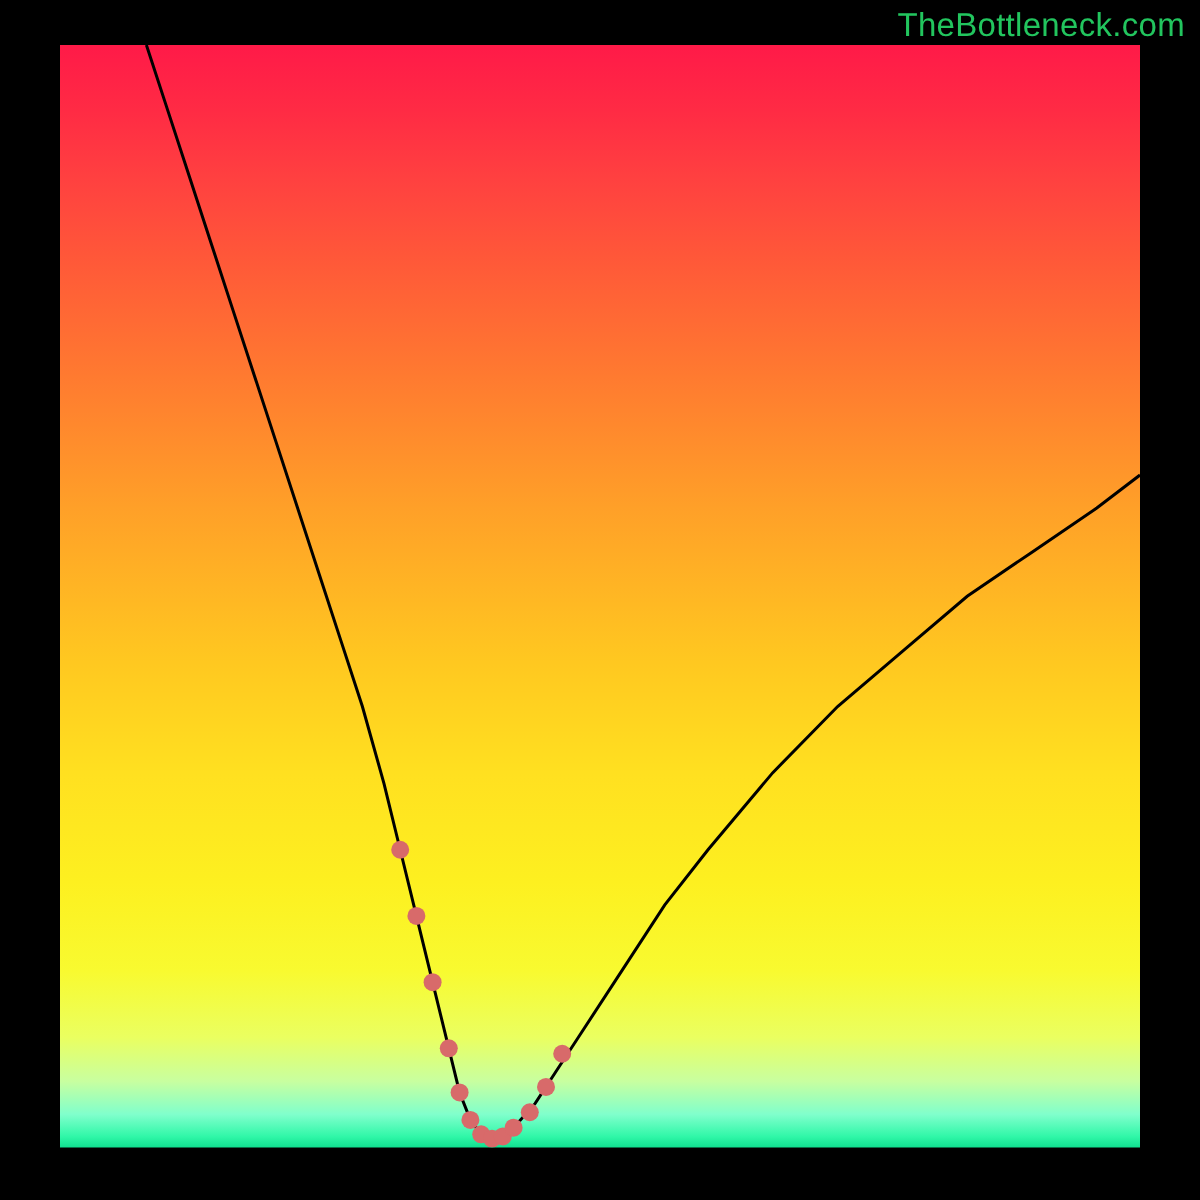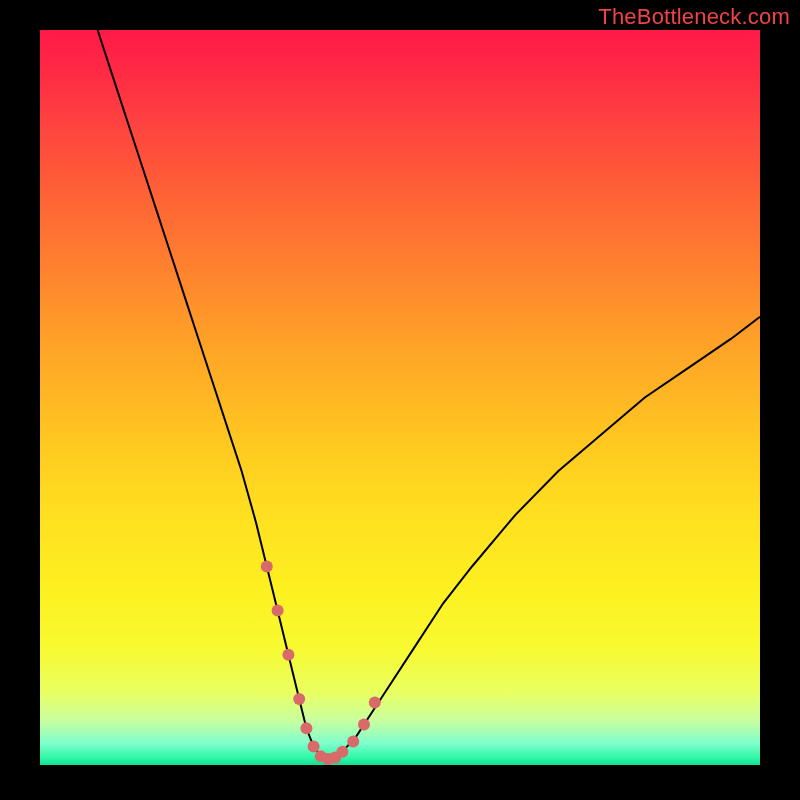--- a/index.html
+++ b/index.html
@@ -38,21 +38,21 @@
       #eaff60 90%,
       #c8ffa0 94%,
       #80ffcc 97%,
       #30f7a8 99%,
       #10e090 100%);
   }
   .watermark {
     position: absolute;
     top: 4px;
     right: 10px;
-    color: #ef4444;
+    color: #22c55e;
     font-size: 22px;
     font-weight: 500;
     letter-spacing: 0.2px;
     user-select: none;
   }
   svg.curves {
     position: absolute;
     left: 0; top: 0;
     width: 720px;
     height: 735px;

